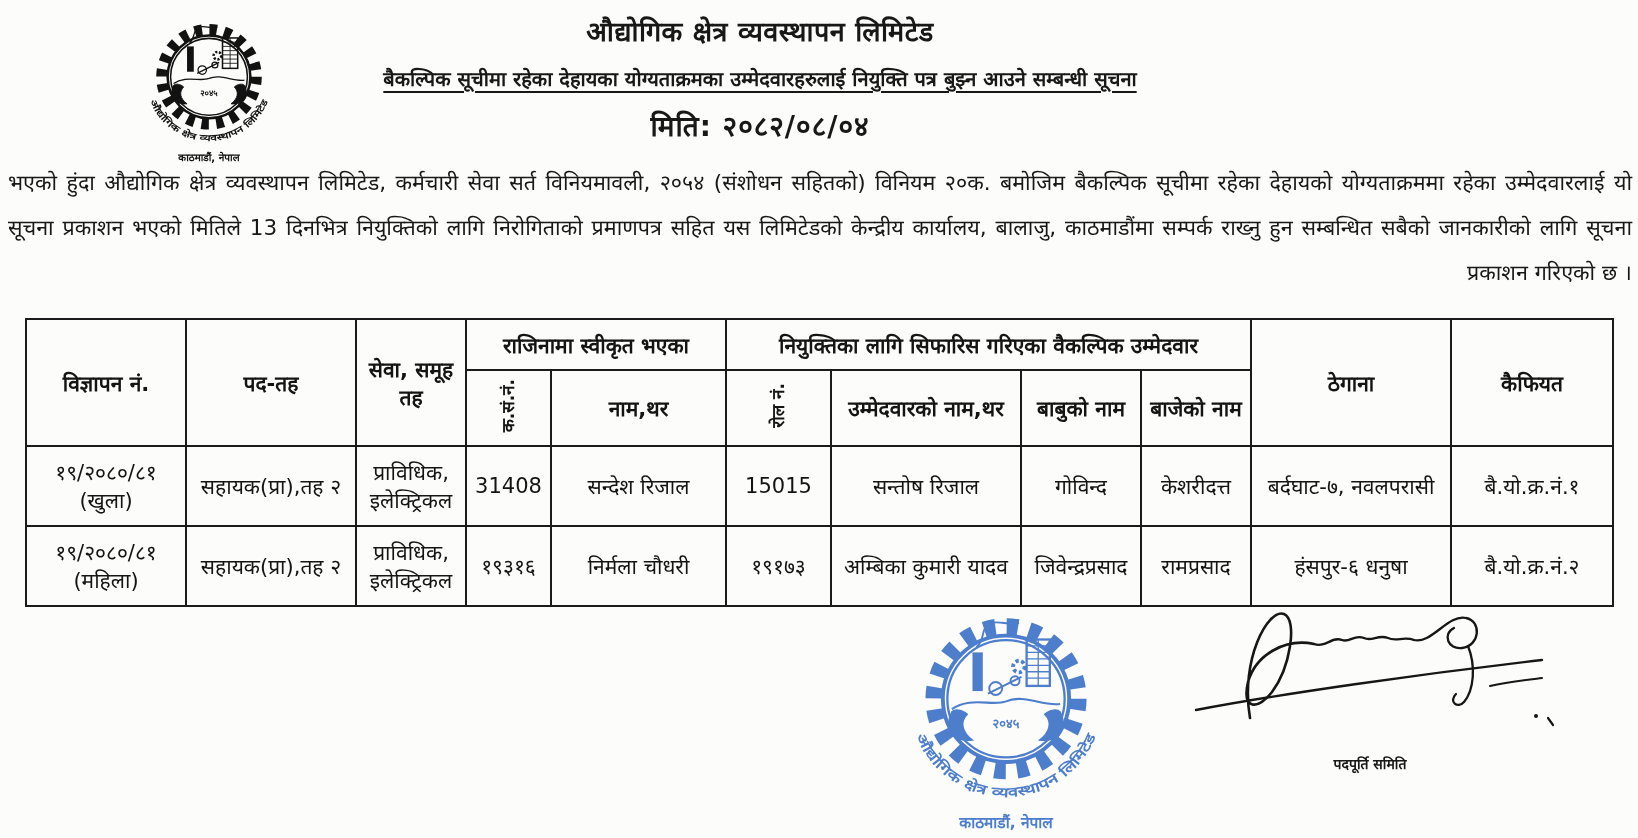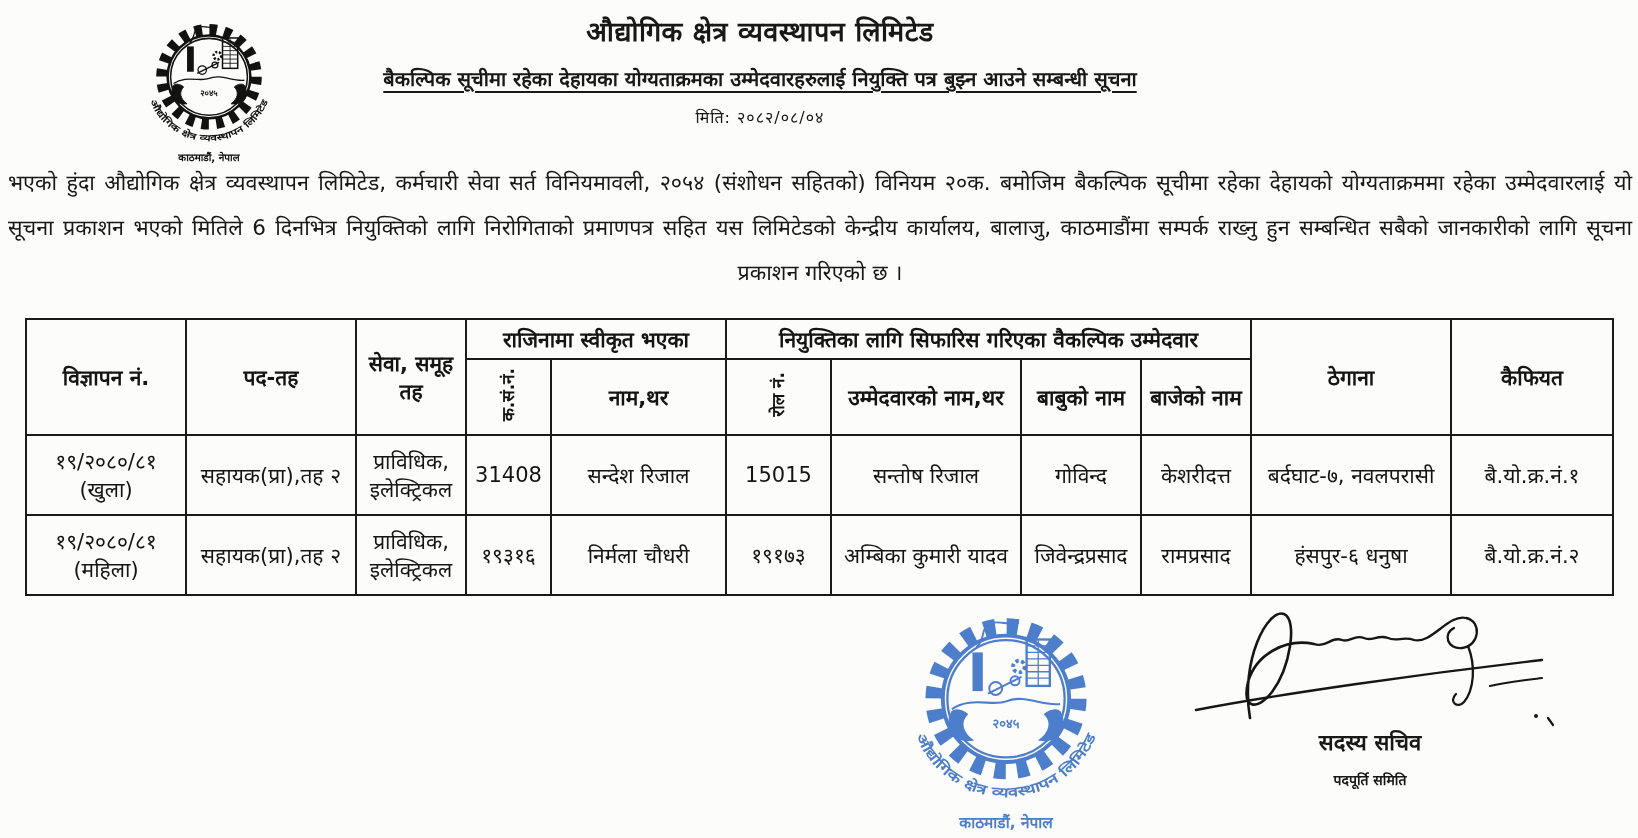--- a/index.html
+++ b/index.html
@@ -9,36 +9,36 @@
     background:#fcfcfa; color:#181818; overflow:hidden;
   }
 
   
   .logo-black { position:absolute; left:118px; top:16px; width:182px; height:152px; color:#121212; }
   .titles { position:absolute; left:170px; top:12px; width:1180px; text-align:center; }
   .org-name   { font-size:27px; font-weight:bold; letter-spacing:.5px; }
   .org-loc    { font-size:24px; font-weight:bold; margin-top:22px; }
   .notice-ttl { font-size:20px; font-weight:bold; margin-top:16px;
                 text-decoration:underline; text-decoration-thickness:2px; text-underline-offset:5px; }
-  .date-line  { font-size:16px; font-weight:normal; margin-top:14px; letter-spacing:1px; }
+  .date-line  { font-size:28px; font-weight:bold; margin-top:14px; letter-spacing:1px; }
 
   
   .para { position:absolute; left:8px; top:160px; width:1624px; font-size:21.5px; line-height:45px; }
   .para .jline { text-align:justify; text-align-last:justify; }
-  .para .lline { text-align:center; }
+  .para .lline { text-align:right; }
 
   
   table.notice { position:absolute; left:25px; top:318px; width:1587px;
                  border-collapse:collapse; table-layout:fixed; }
   table.notice th, table.notice td {
     border:2.5px solid #1b1b1b; text-align:center; vertical-align:middle;
     font-size:21px; padding:2px 4px; white-space:pre-line; color:#141414;
   }
   table.notice th { font-weight:600; }
-  tr.h1 > th { height:40px; }
+  tr.h1 > th { height:51px; }
   tr.h2 > th { height:76px; }
   tr.drow > td { height:80px; }
   .vtext { writing-mode:vertical-rl; transform:rotate(180deg); white-space:nowrap;
            font-size:17px; font-weight:600; display:inline-block; line-height:1; }
 
   
   .stamp { position:absolute; left:868px; top:606px; width:276px; height:232px;
            color:#3f74c9; opacity:.92; }
   .sig-block { position:absolute; left:1190px; top:590px; width:390px; text-align:center; }
   .sig-svg { display:block; }
@@ -83,21 +83,21 @@
   </div>
 
   <div class="titles">
     <div class="org-name">औद्योगिक क्षेत्र व्यवस्थापन लिमिटेड</div>
     <div class="notice-ttl">बैकल्पिक सूचीमा रहेका देहायका योग्यताक्रमका उम्मेदवारहरुलाई नियुक्ति पत्र बुझ्न आउने सम्बन्धी सूचना</div>
     <div class="date-line">मिति: २०८२/०८/०४</div>
   </div>
 
   <div class="para">
     <div class="jline">भएको हुंदा औद्योगिक क्षेत्र व्यवस्थापन लिमिटेड, कर्मचारी सेवा सर्त विनियमावली, २०५४ (संशोधन सहितको) विनियम २०क. बमोजिम बैकल्पिक सूचीमा रहेका देहायको योग्यताक्रममा रहेका उम्मेदवारलाई यो</div>
-    <div class="jline">सूचना प्रकाशन भएको मितिले 6 दिनभित्र नियुक्तिको लागि निरोगिताको प्रमाणपत्र सहित यस लिमिटेडको केन्द्रीय कार्यालय, बालाजु, काठमाडौंमा सम्पर्क राख्नु हुन सम्बन्धित सबैको जानकारीको लागि सूचना</div>
+    <div class="jline">सूचना प्रकाशन भएको मितिले 13 दिनभित्र नियुक्तिको लागि निरोगिताको प्रमाणपत्र सहित यस लिमिटेडको केन्द्रीय कार्यालय, बालाजु, काठमाडौंमा सम्पर्क राख्नु हुन सम्बन्धित सबैको जानकारीको लागि सूचना</div>
     <div class="lline">प्रकाशन गरिएको छ ।</div>
   </div>
 
   <table class="notice">
     <colgroup>
       <col style="width:160px">
         <col style="width:170px">
         <col style="width:110px">
       <col style="width:85px">
         <col style="width:175px">
@@ -195,17 +195,16 @@
         <path d="M6,120 C90,104 230,84 352,70" stroke-width="2.4"></path>
         <path d="M60,128 C50,70 78,18 94,24 C108,30 100,78 82,102 C66,122 52,118 58,92 C66,64 96,48 124,54" stroke-width="2.6"></path>
         <path d="M124,54 C136,58 142,46 152,50 C160,53 164,44 174,48 C182,52 188,44 198,48 C206,52 214,46 224,50" stroke-width="2.3"></path>
         <path d="M224,50 C242,54 258,24 276,28 C292,31 290,56 272,58 C258,60 252,44 264,38" stroke-width="2.3"></path>
         <path d="M278,56 C286,76 284,100 274,112 C268,119 258,112 266,104" stroke-width="2.3"></path>
         <path d="M300,96 C318,92 336,90 352,88" stroke-width="2"></path>
         <circle cx="346" cy="126" r="2" fill="#161616" stroke="none"></circle>
         <path d="M358,128 l5,7" stroke-width="2.2"></path>
       </g>
     </svg>
-    <div class="sig-role">सदस्य सचिव</div>
     <div class="sig-org">पदपूर्ति समिति</div>
   </div>
 
 </div>
 
 </body></html>

